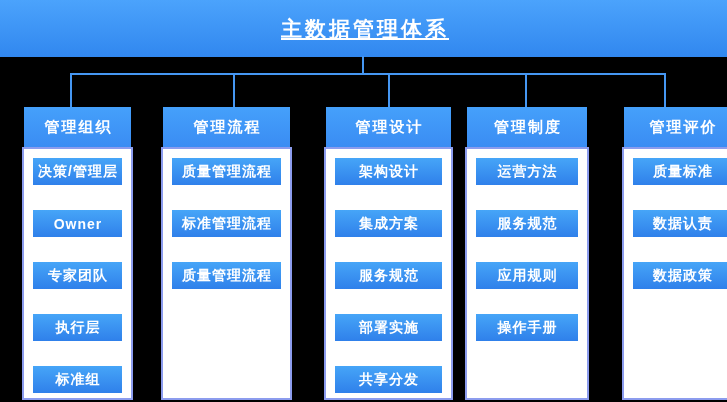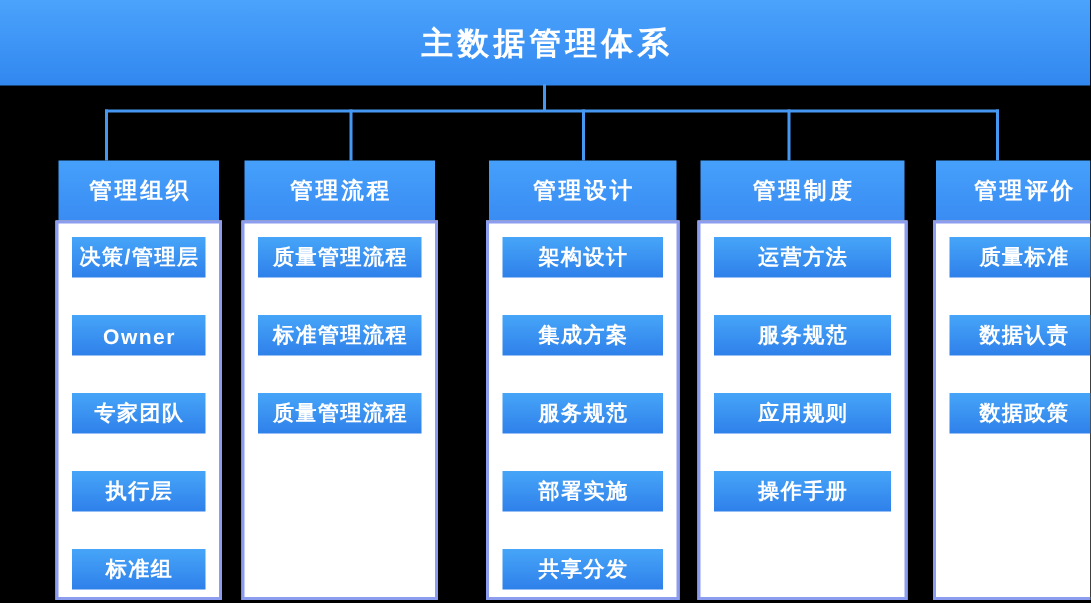--- a/index.html
+++ b/index.html
@@ -22,20 +22,21 @@
     width: 727px; height: 57px;
     background: linear-gradient(180deg, #4ba3fc 0%, #3187ef 100%);
     display: flex; align-items: center; justify-content: center;
   }
   .title-text {
     color: #ffffff;
     font-size: 21px;
     font-weight: bold;
     letter-spacing: 3px;
     text-indent: 3px;
+    text-decoration: underline;
   }
   
   .line {
     position: absolute;
     background: #4697f2;
   }
   .stem       { left: 362px; top: 56px; width: 2px; height: 18px; }
   .h-line     { left: 70px;  top: 73px; width: 596px; height: 2px; }
   .drop       { top: 73px; width: 2px; height: 34px; }
   
@@ -97,21 +98,21 @@
     <div class="line h-line"></div>
 
   <div class="line drop" style="left: 70px;"></div>
       <div class="line drop" style="left: 233px;"></div>
       <div class="line drop" style="left: 388px;"></div>
       <div class="line drop" style="left: 525px;"></div>
       <div class="line drop" style="left: 664px;"></div>
     </div>
 
   <div id="columns">
-      <div class="column" style="left: 16px; width: 111px; padding-left: 21px;">
+      <div class="column" style="left: 1px; width: 111px; padding-left: 21px;">
         <div class="col-header">
           <span>管理组织</span>
         </div>
         <div class="col-panel">
           <div class="item">
             <span>决策/管理层</span>
           </div>
           <div class="item">
             <span>Owner</span>
           </div>
@@ -160,21 +161,21 @@
             <span>服务规范</span>
           </div>
           <div class="item">
             <span>部署实施</span>
           </div>
           <div class="item">
             <span>共享分发</span>
           </div>
         </div>
       </div>
-      <div class="column" style="left: 465px; width: 140px; text-align: center;">
+      <div class="column" style="left: 465px; width: 124px; text-align: center;">
         <div class="col-header">
           <span>管理制度</span>
         </div>
         <div class="col-panel">
           <div class="item">
             <span>运营方法</span>
           </div>
           <div class="item">
             <span>服务规范</span>
           </div>

